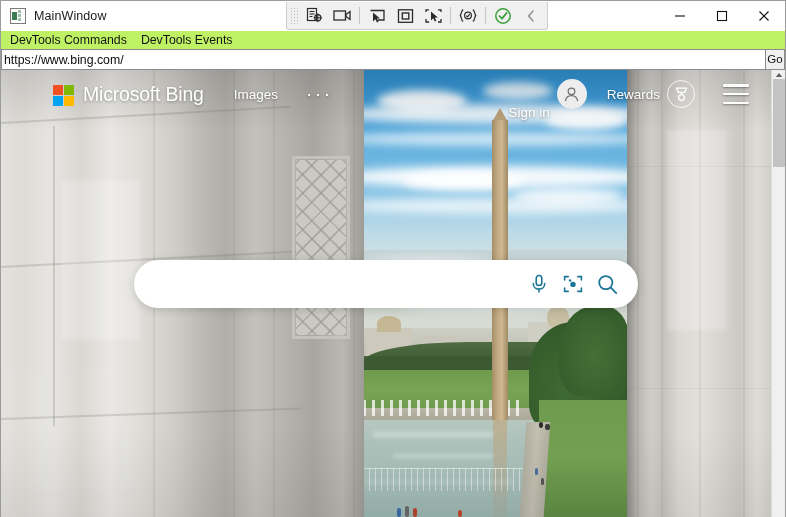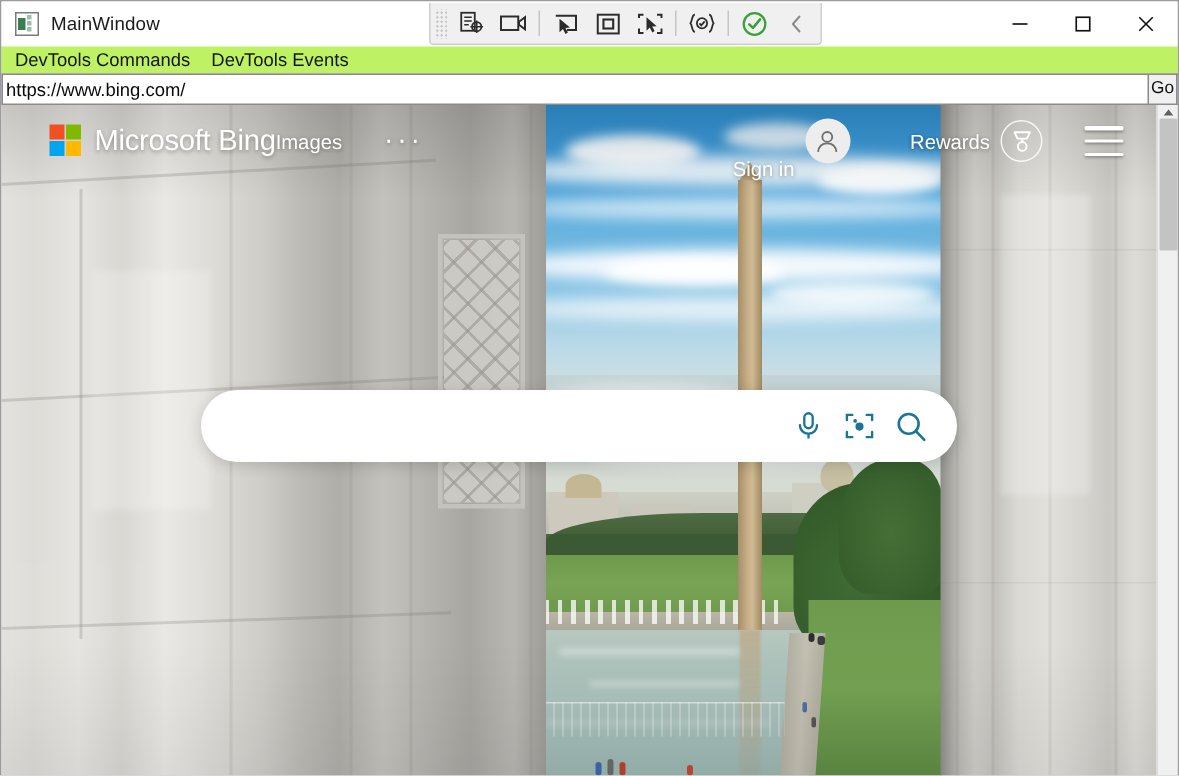--- a/index.html
+++ b/index.html
@@ -157,35 +157,35 @@
                border:3px solid rgba(198,196,190,.9);box-sizing:border-box;}
 
   
   .vign{position:absolute;inset:0;pointer-events:none;
         background:linear-gradient(180deg, rgba(0,0,0,.12) 0%, rgba(0,0,0,0) 14%,
                    rgba(0,0,0,0) 80%, rgba(0,0,0,.06) 100%);}
 
   
   .bheader{position:absolute;left:0;top:0;width:770px;height:48px;display:flex;
            align-items:center;z-index:20;}
-  .logo{display:flex;align-items:flex-start;margin-left:32px;cursor:pointer;}
+  .logo{display:flex;align-items:flex-end;margin-left:52px;cursor:pointer;}
   .logogrid{width:21px;height:21px;display:grid;grid-template-columns:10px 10px;
             grid-template-rows:10px 10px;gap:1px;}
   .logogrid span{display:block;}
   .bingword{font-size:19.5px;color:#ffffff;margin-left:9px;letter-spacing:-.2px;
             text-shadow:0 1px 3px rgba(0,0,0,.32);font-weight:400;}
-  .navlink{font-size:13.5px;color:#ffffff;cursor:pointer;
+  .navlink{font-size:13.5px;color:#ffffff;margin-left:30px;cursor:pointer;
            text-shadow:0 1px 3px rgba(0,0,0,.4);}
   .dots{margin-left:28px;color:#ffffff;font-size:19px;letter-spacing:2.5px;line-height:10px;
         cursor:pointer;text-shadow:0 1px 3px rgba(0,0,0,.4);}
   .hright{margin-left:auto;display:flex;align-items:center;margin-right:22px;}
   .signin{font-size:13.5px;color:#ffffff;text-shadow:0 1px 3px rgba(0,0,0,.45);cursor:pointer;margin-top:36px;}
   .avatar{width:30px;height:30px;border-radius:50%;background:#ededed;margin-left:7px;
           display:flex;align-items:center;justify-content:center;cursor:pointer;}
-  .rewards{font-size:13.5px;color:#ffffff;margin-left:40px;text-shadow:0 1px 3px rgba(0,0,0,.45);
+  .rewards{font-size:13.5px;color:#ffffff;margin-left:20px;text-shadow:0 1px 3px rgba(0,0,0,.45);
            cursor:pointer;}
   .medal{width:26px;height:26px;border-radius:50%;border:1.5px solid rgba(255,255,255,.85);
          margin-left:7px;display:flex;align-items:center;justify-content:center;cursor:pointer;}
   .hamb{width:26px;height:20px;margin-left:28px;display:flex;flex-direction:column;
         justify-content:space-between;cursor:pointer;}
   .hamb i{display:block;height:2.5px;background:#ffffff;border-radius:1px;
           box-shadow:0 1px 2px rgba(0,0,0,.35);}
 
   
   .searchwrap{position:absolute;left:133px;top:190px;width:504px;height:48px;

